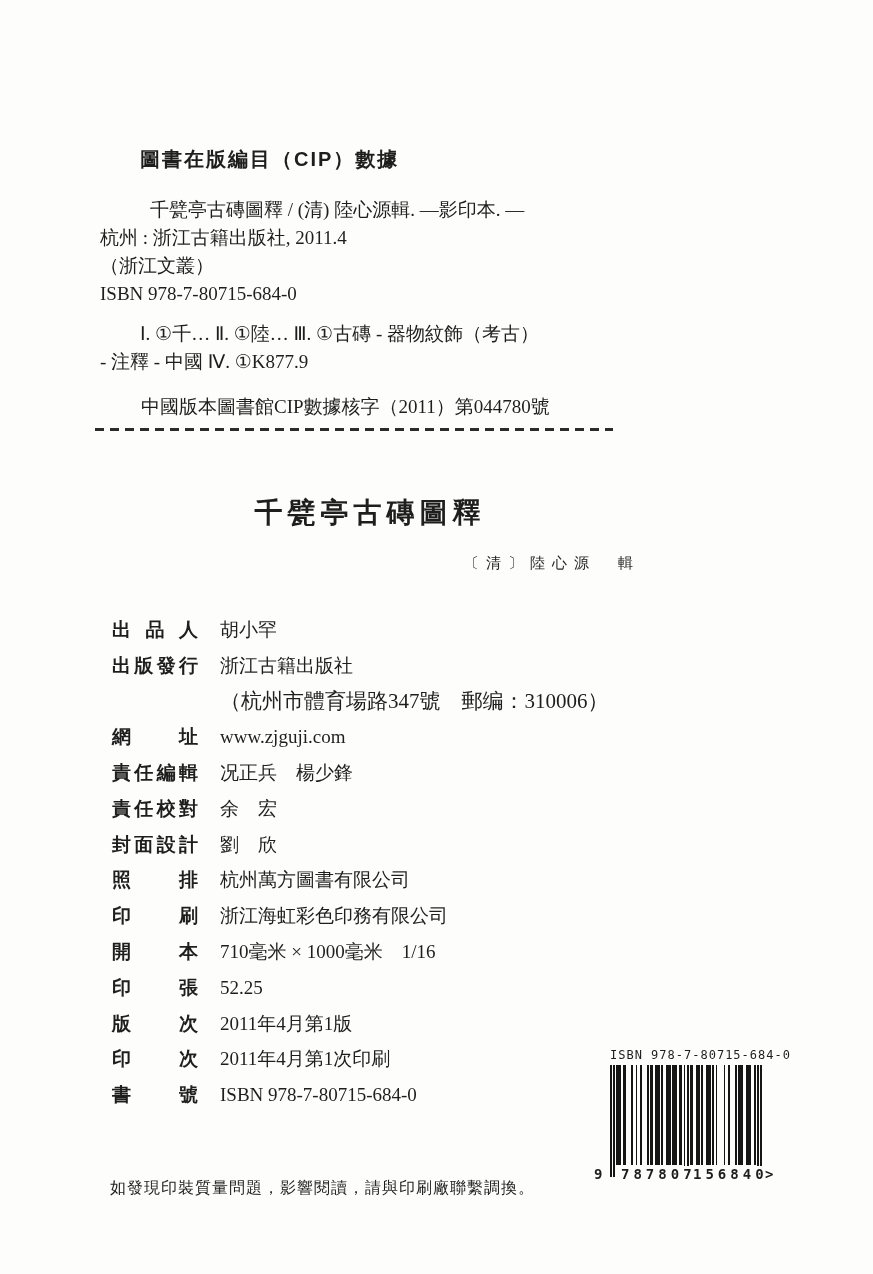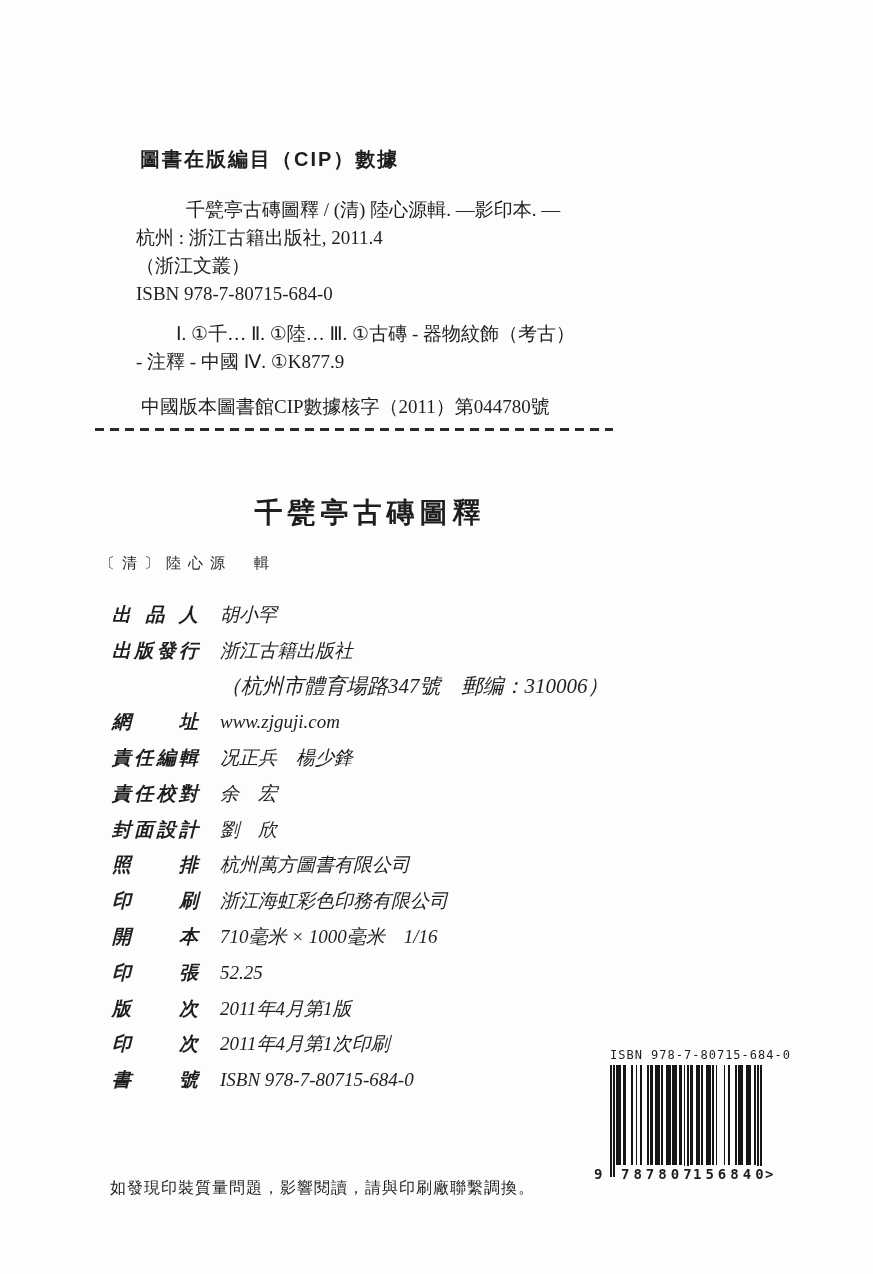--- a/index.html
+++ b/index.html
@@ -13,42 +13,42 @@
   }
   .abs{position:absolute;}
   
   #cip-heading{
     left:140px;top:146px;
     font-family:"Liberation Sans", sans-serif;
     font-weight:bold;font-size:20px;letter-spacing:2px;
     white-space:nowrap;
   }
   #cip-desc{left:100px;top:196px;font-size:19px;line-height:28px;width:540px;}
-  #cip-desc .line,#cip-class .line{white-space:nowrap;margin-left:36px;}
+  #cip-desc .line,#cip-class .line{white-space:nowrap;}
   #cip-desc .indent{ text-indent:50px; }
   #cip-class{left:100px;top:320px;font-size:19px;line-height:28px;width:540px;}
   #cip-class .indent{ text-indent:40px; }
   #cip-record{left:133px;top:394px;font-size:19px;white-space:nowrap;margin-left:8px;}
   
   #divider{
     left:95px;top:428px;width:518px;height:3px;
     background:repeating-linear-gradient(90deg,#2b2b2b 0 9px,transparent 9px 15px);
   }
   
   #book-title{
     left:100px;top:494px;width:540px;text-align:center;
     font-family:"Liberation Sans", sans-serif;
     font-weight:bold;font-size:28px;letter-spacing:5px;white-space:nowrap;
   }
   #book-author{
-    left:100px;top:554px;width:540px;text-align:left;
+    left:100px;top:554px;width:540px;text-align:right;
     font-size:15px;letter-spacing:7px;white-space:nowrap;
   }
   
-  #info-table{left:112px;top:597px;font-style:italic;}
+  #info-table{left:112px;top:612px;}
   .info-row{display:flex;align-items:center;height:35.8px;}
   .info-label{
     width:86px;
     font-family:"Liberation Sans", sans-serif;
     font-weight:bold;font-size:19px;
     text-align:justify;text-align-last:justify;
     white-space:nowrap;
   }
   .info-value{
     margin-left:22px;font-size:19px;white-space:nowrap;

